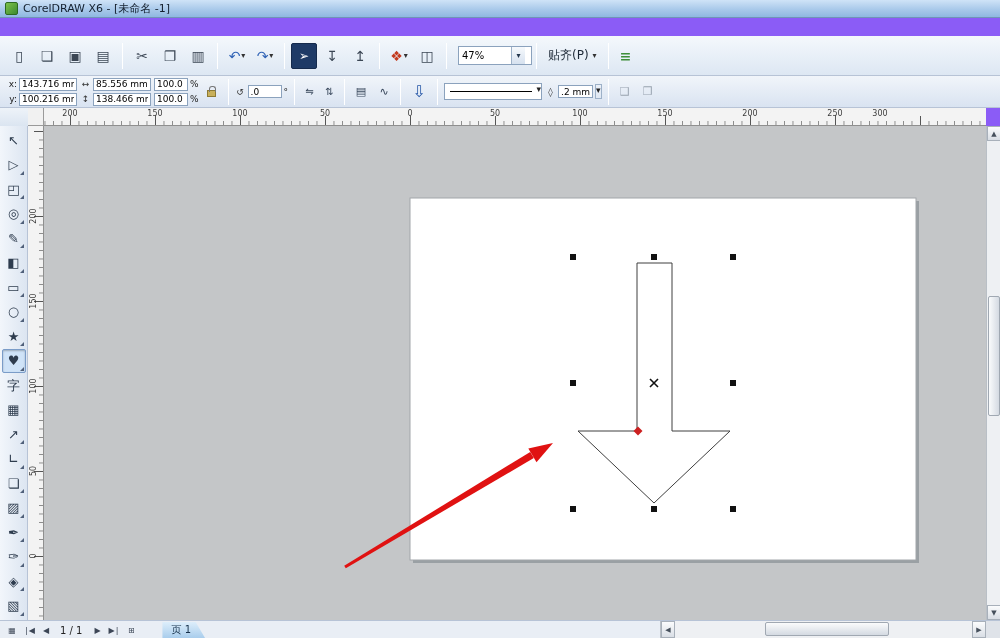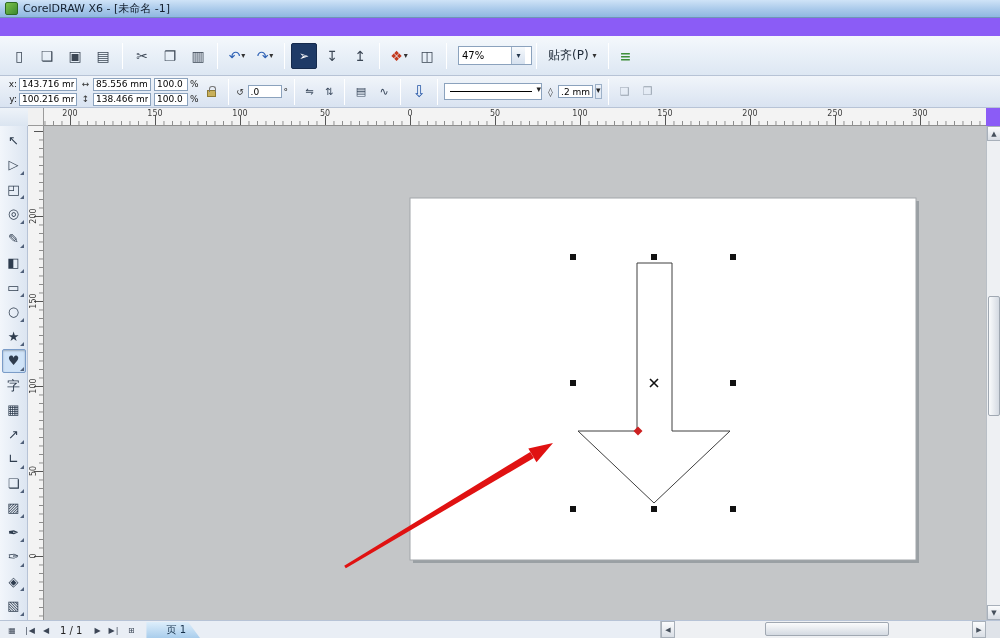--- a/index.html
+++ b/index.html
@@ -124,21 +124,21 @@
 
   
   .bottombar{position:absolute;left:0;top:620px;width:1000px;height:18px;
     background:#e9eef5;border-top:1px solid #b7c3d6}
   .status-left{position:absolute;left:0;top:0;height:18px;width:660px;display:flex;
     align-items:center;gap:2px;padding-left:4px}
   .sb-btn{height:15px;min-width:15px;display:flex;align-items:center;justify-content:center;
     font-size:8px;color:#3c4document models6;border:1px solid transparent}
   .sb-btn span{font-size:8px;color:#3c4656;letter-spacing:-1px}
   .page-indicator{font-size:10px;color:#222;margin:0 5px}
-  .page-tab{height:16px;margin-left:6px;padding:0 14px 0 20px;display:flex;align-items:center;
+  .page-tab{height:16px;margin-left:22px;padding:0 14px 0 9px;display:flex;align-items:center;
     background:linear-gradient(#ddeefb,#a9cdec);clip-path:polygon(0 0,78% 0,100% 100%,0 100%)}
   .page-tab span{font-size:10px;color:#15304a}
   .hscroll{position:absolute;left:660px;top:0;width:326px;height:17px;background:#eef0f3;
     border-left:1px solid #b9bfc6}
   .hscroll .left{left:0;top:0;height:17px}
   .hscroll .right{right:0;top:0;height:17px}
   .hthumb{position:absolute;left:104px;top:1px;width:124px;height:14px;
     background:linear-gradient(#fafbfc,#d4dae2);border:1px solid #a0a8b2;border-radius:2px}
   .scroll-corner{position:absolute;left:986px;top:0;width:14px;height:18px;background:#dfe3e9}
 </style>
@@ -307,21 +307,21 @@
         <span class="hruler-label" style="left: 17px;">200</span>
         <span class="hruler-label" style="left: 102px;">150</span>
         <span class="hruler-label" style="left: 187px;">100</span>
         <span class="hruler-label" style="left: 272px;">50</span>
         <span class="hruler-label" style="left: 357px;">0</span>
         <span class="hruler-label" style="left: 442px;">50</span>
         <span class="hruler-label" style="left: 527px;">100</span>
         <span class="hruler-label" style="left: 612px;">150</span>
         <span class="hruler-label" style="left: 697px;">200</span>
         <span class="hruler-label" style="left: 782px;">250</span>
-        <span class="hruler-label" style="left: 867px;">300</span>
+        <span class="hruler-label" style="left: 827px;">300</span>
       </div>
   </div>
 
   <div class="main">
     <div class="toolbox" id="toolbox">
         <div class="tool">
           <span class="tool-glyph">↖</span>
         </div>
         <div class="tool">
           <span class="tool-glyph">▷</span>

